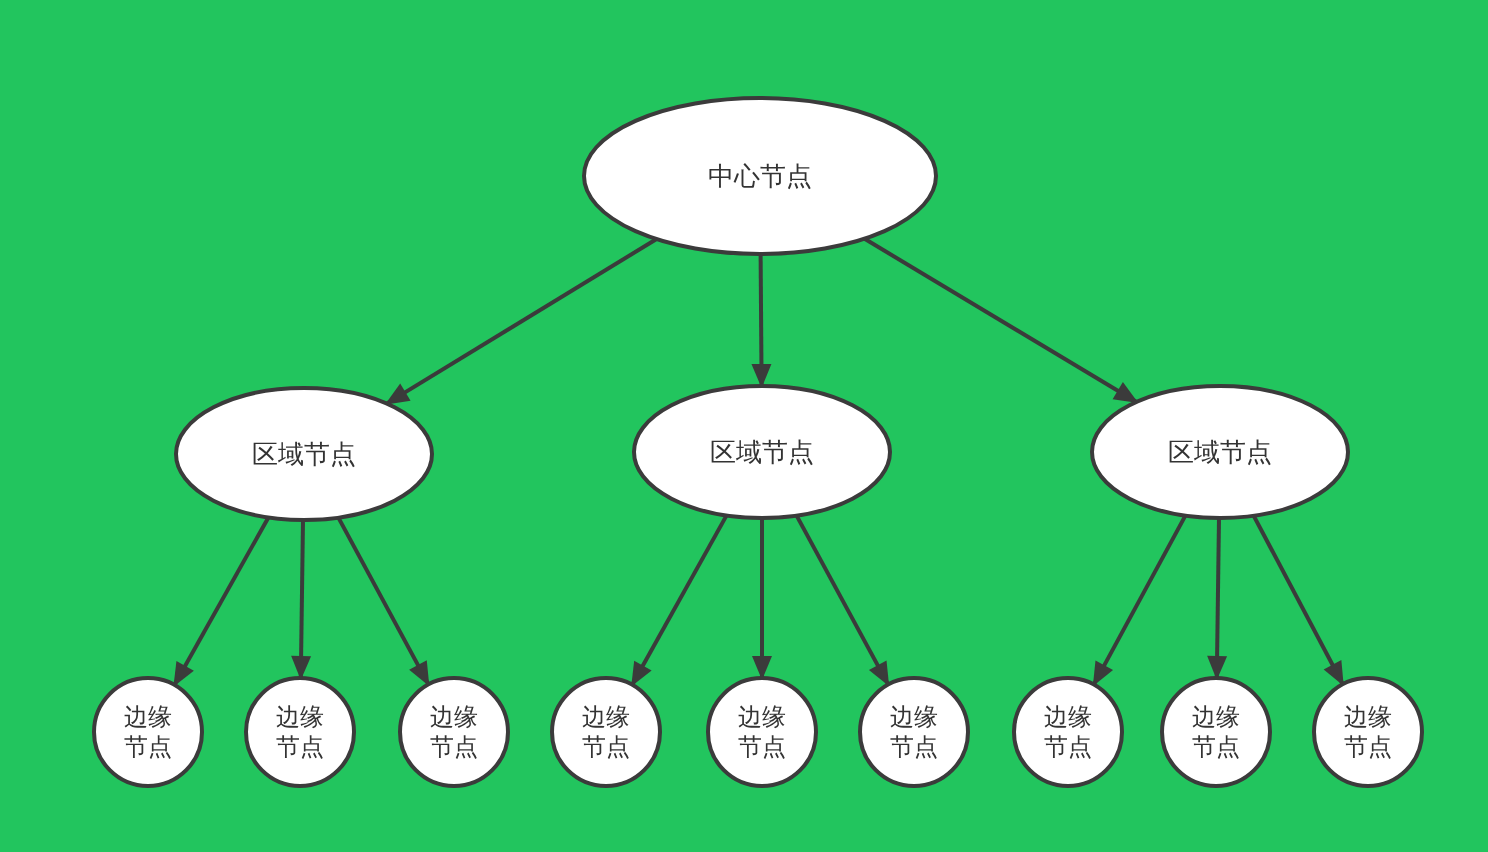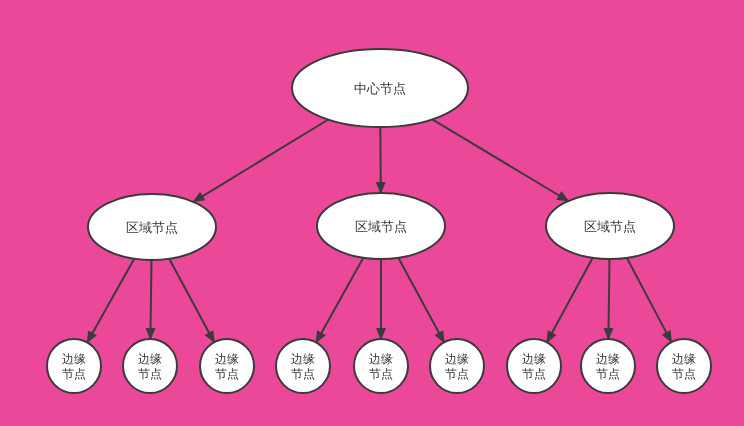--- a/index.html
+++ b/index.html
@@ -7,21 +7,21 @@
     padding: 0;
     width: 744px;
     height: 426px;
     background: #ffffff;
     overflow: hidden;
   }
   .canvas {
     position: relative;
     width: 744px;
     height: 426px;
-    background: #ec4899;
+    background: #22c55e;
   }
   svg {
     display: block;
   }
   svg text {
     font-family: "Liberation Sans", "DejaVu Sans", sans-serif;
     user-select: none;
   }
 </style>
 </head>

